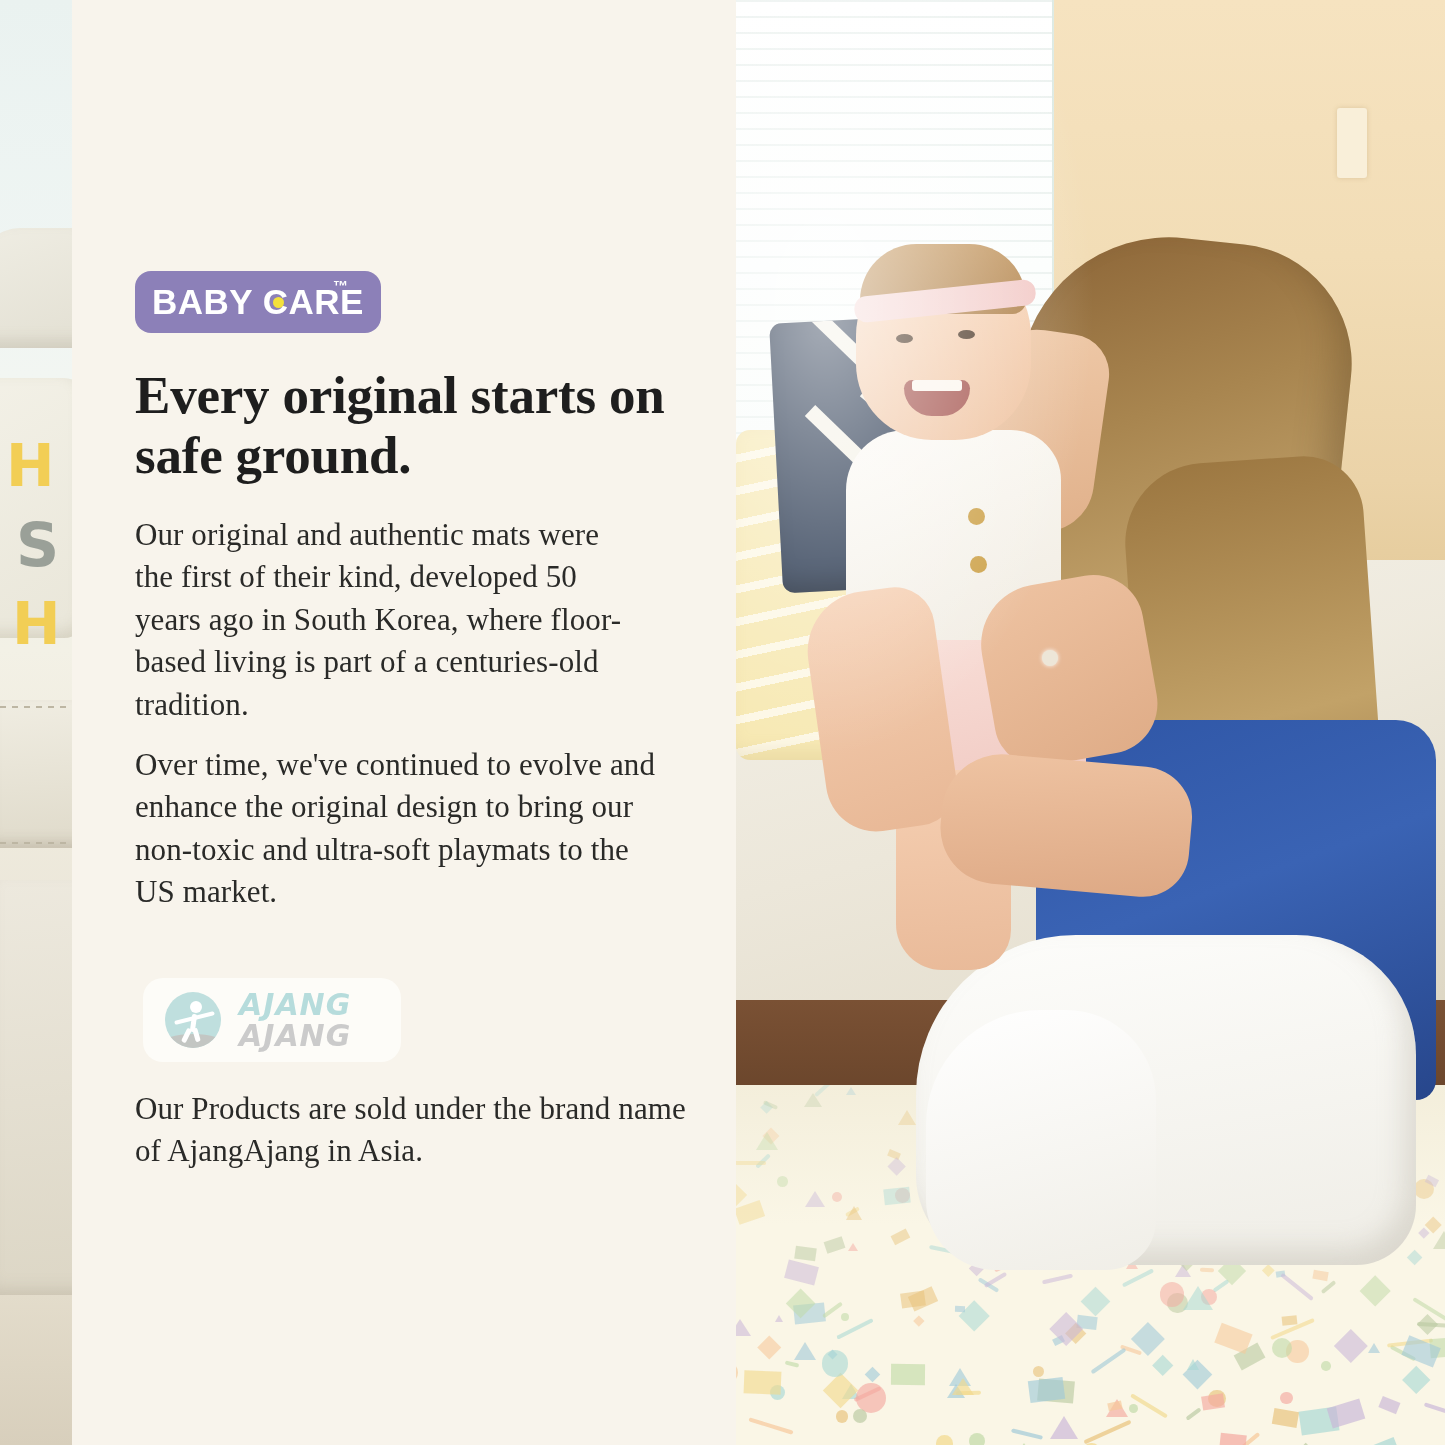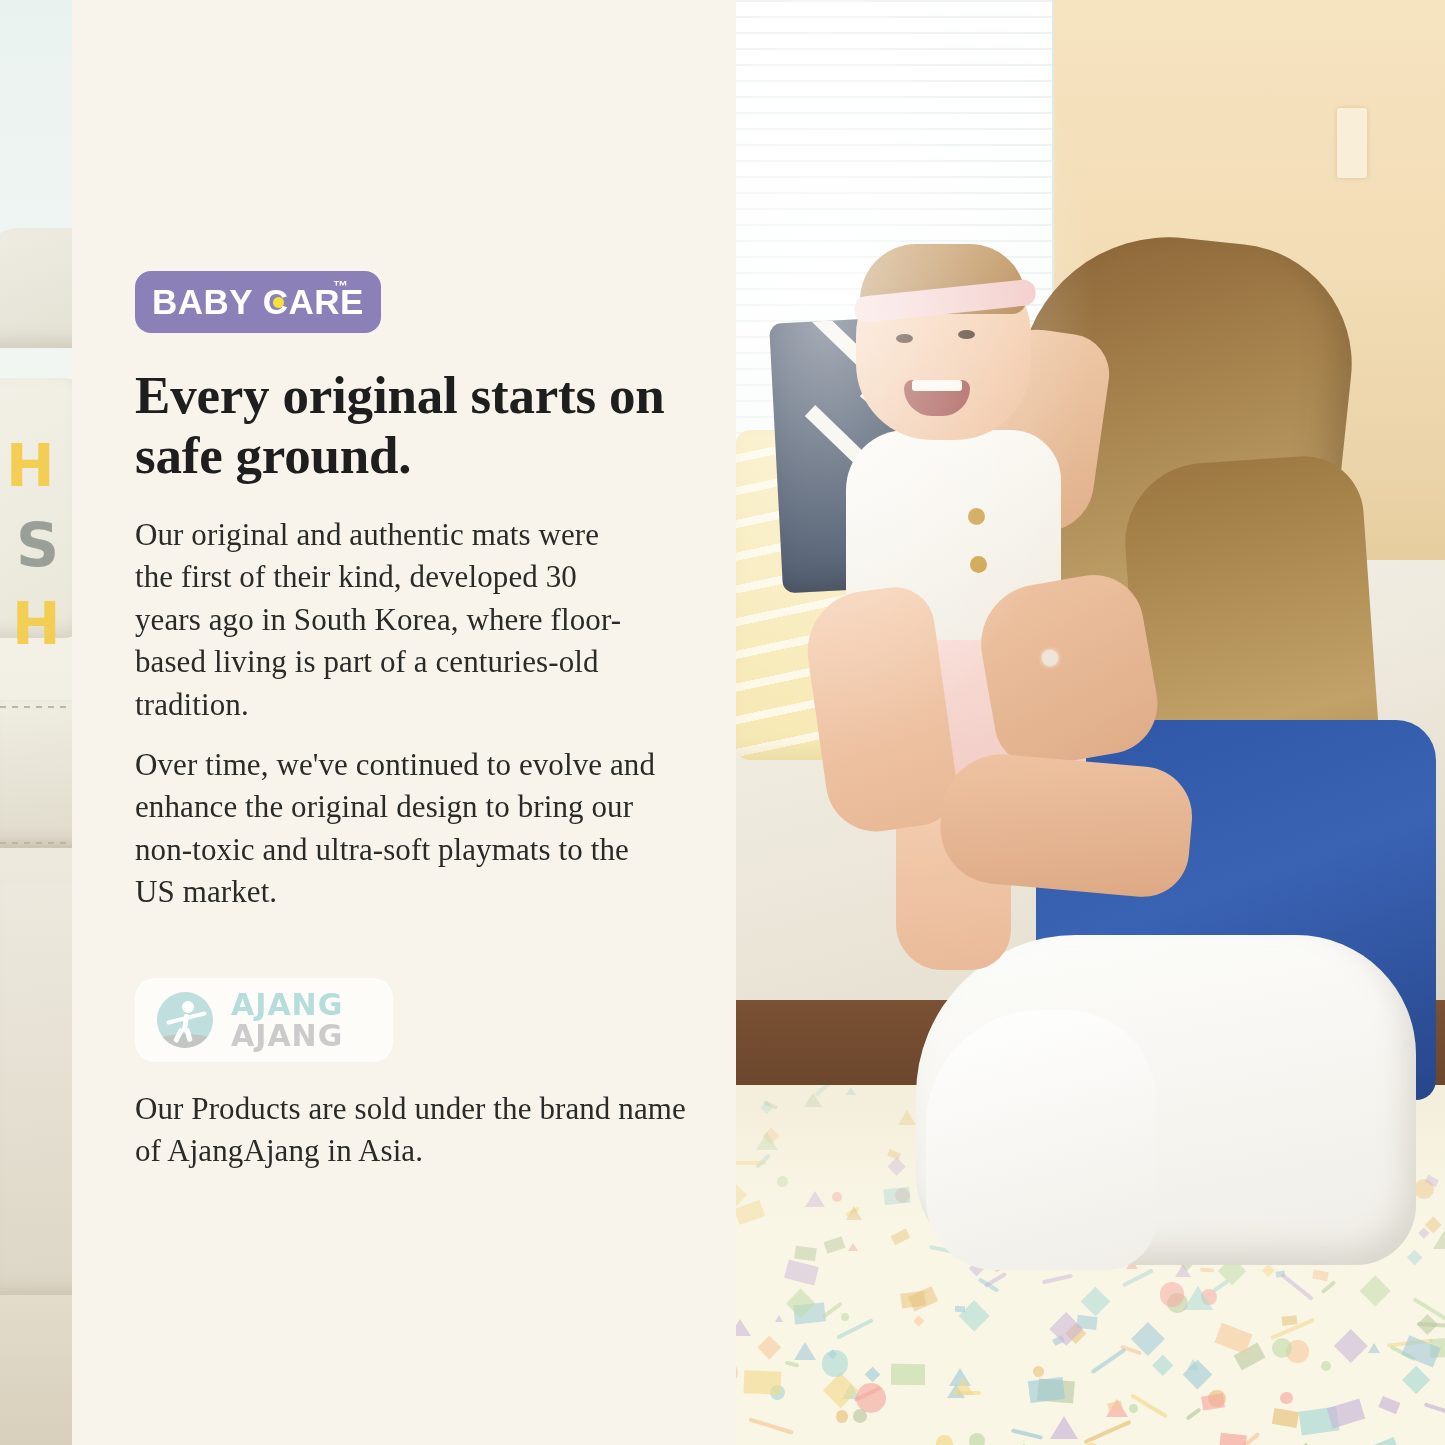--- a/index.html
+++ b/index.html
@@ -58,22 +58,22 @@
   .headline { position:absolute; left:0; top:365px; width:590px;
     font-size:53px; line-height:1.14; color:#1E1E1E; letter-spacing:-.2px; }
 
   
   .para { position:absolute; left:0; width:510px; font-size:31px; line-height:1.37;
     color:#2A2A28; letter-spacing:.1px; }
   #para1 { top:514px; }
   #para2 { top:744px; width:540px; }
 
   
-  .aj-logo { position:absolute; left:0; top:978px; width:258px; height:84px;
-    background:#FDFCF8; border-radius:20px; }
+  .aj-logo { position:absolute; left:8px; top:978px; width:258px; height:84px;
+    background:#FDFCF8; border-radius:20px;font-style:italic; }
   .aj-badge { position:absolute; left:22px; top:14px; width:56px; height:56px;
     background:#BFDFDE; border-radius:50%; overflow:hidden; }
   .aj-hill { position:absolute; left:-4px; bottom:-6px; width:64px; height:20px;
     background:#C3C6C3; border-radius:50% 50% 0 0; }
   .aj-head { position:absolute; left:25px; top:9px; width:12px; height:12px;
     background:#FFFFFF; border-radius:50%; }
   .aj-arms { position:absolute; left:9px; top:24px; width:41px; height:4px;
     background:#FFFFFF; border-radius:2px; transform:rotate(-14deg); }
   .aj-body { position:absolute; left:26px; top:22px; width:5px; height:18px;
     background:#FFFFFF; border-radius:2px; transform:rotate(8deg); }
@@ -209,21 +209,21 @@
   <div class="panel">
     <div class="panel-inner">
 
       <div class="bc-logo">
         <div class="bc-word"><span>BABY </span><span class="bc-c-wrap"><span>C</span><span class="bc-dot"></span></span><span>ARE</span></div>
         <div class="bc-tm">™</div>
       </div>
 
       <h1 class="headline">Every original starts on safe ground.</h1>
 
-      <p class="para" id="para1">Our original and authentic mats were the first of their kind, developed 30 years ago in South Korea, where floor-based living is part of a centuries-old tradition.</p>
+      <p class="para" id="para1">Our original and authentic mats were the first of their kind, developed 50 years ago in South Korea, where floor-based living is part of a centuries-old tradition.</p>
       <p class="para" id="para2">Over time, we've continued to evolve and enhance the original design to bring our non-toxic and ultra-soft playmats to the US market.</p>
 
       <div class="aj-logo">
         <div class="aj-badge">
           <div class="aj-hill"></div>
           <div class="aj-head"></div>
           <div class="aj-arms"></div>
           <div class="aj-body"></div>
           <div class="aj-leg1"></div>
           <div class="aj-leg2"></div>

